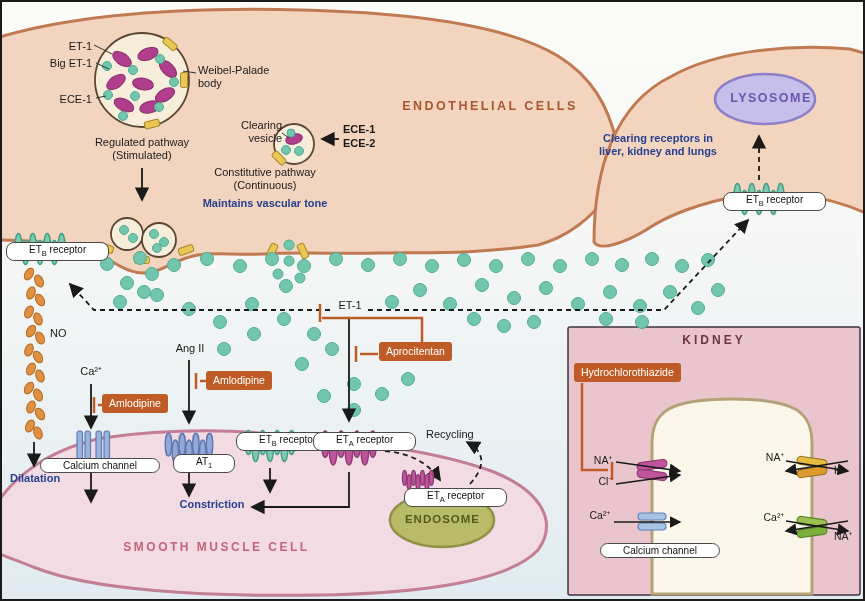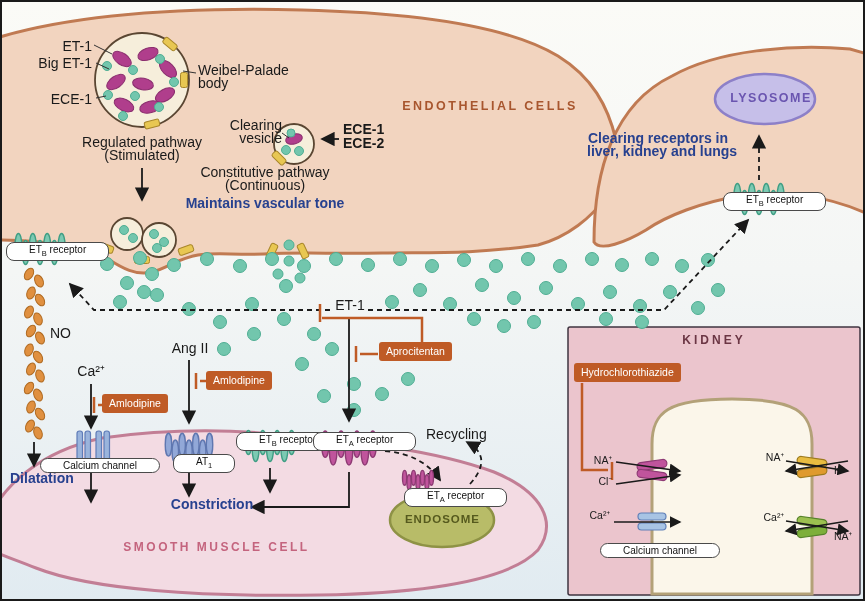--- a/index.html
+++ b/index.html
@@ -1,20 +1,20 @@
 <!DOCTYPE html>
 <html><head>
 <meta charset="utf-8">
 <style>
   html,body{margin:0;padding:0;background:#888;}
   #stage{position:relative;width:865px;height:601px;margin:0 auto;border:2px solid #1a1a1a;box-sizing:border-box;
     background:linear-gradient(180deg,#fbfbf7 0%,#f4f6f5 45%,#e1ebf1 100%);
     overflow:hidden;font-family:"Liberation Sans",sans-serif;}
   #bg{position:absolute;left:0;top:0;}
-  .lbl{position:absolute;font-size:14px;line-height:13px;color:#1a1a1a;white-space:nowrap;}
+  .lbl{position:absolute;font-size:11px;line-height:13px;color:#1a1a1a;white-space:nowrap;}
   .ctr{text-align:center;}
   .rt{text-align:right;}
   .bold{font-weight:bold;}
   .blue{color:var(--blue);font-weight:bold;}
   .endo-title{color:#a8562e;font-weight:bold;font-size:12.5px;letter-spacing:2.5px;}
   .smc-title{color:#c4647e;font-weight:bold;font-size:12px;letter-spacing:2.5px;}
   .kid-title{color:#6b3644;font-weight:bold;font-size:12px;letter-spacing:3px;}
   .lys-title{color:#6a55b0;font-weight:bold;font-size:12.5px;letter-spacing:1.5px;}
   .end-title{color:#565a1e;font-weight:bold;font-size:11.5px;letter-spacing:1px;}
   .dct-title{color:#97814b;font-weight:bold;font-size:11px;line-height:14px;letter-spacing:1px;}

